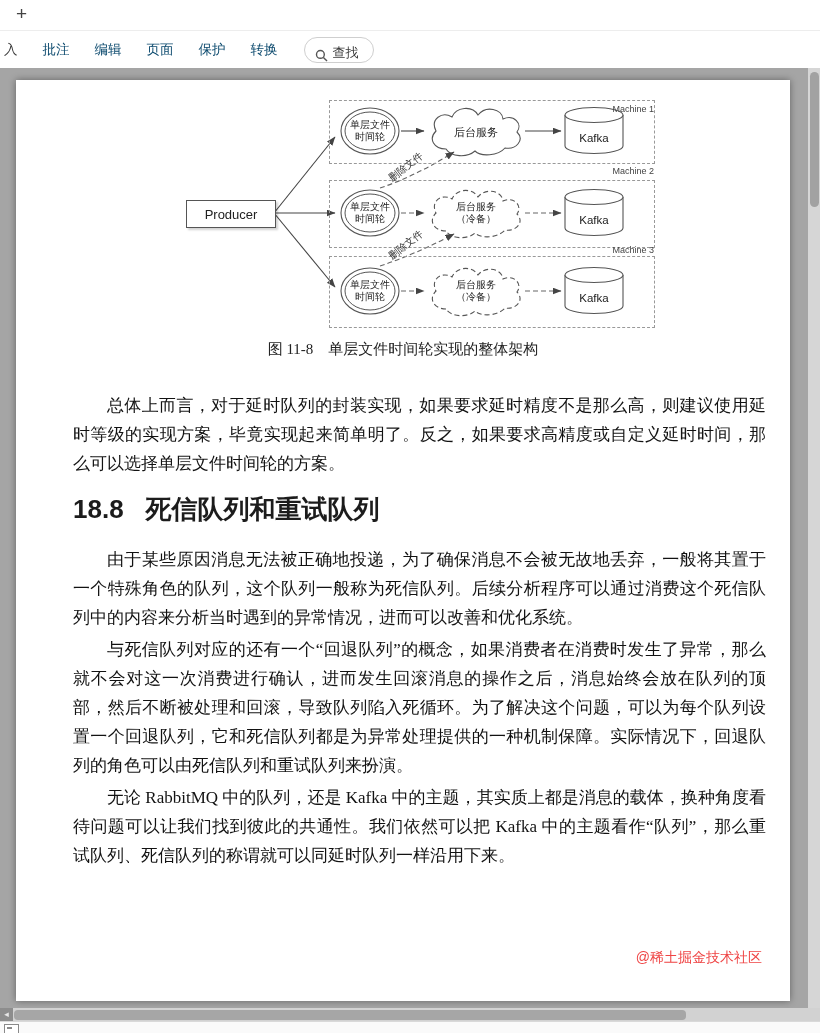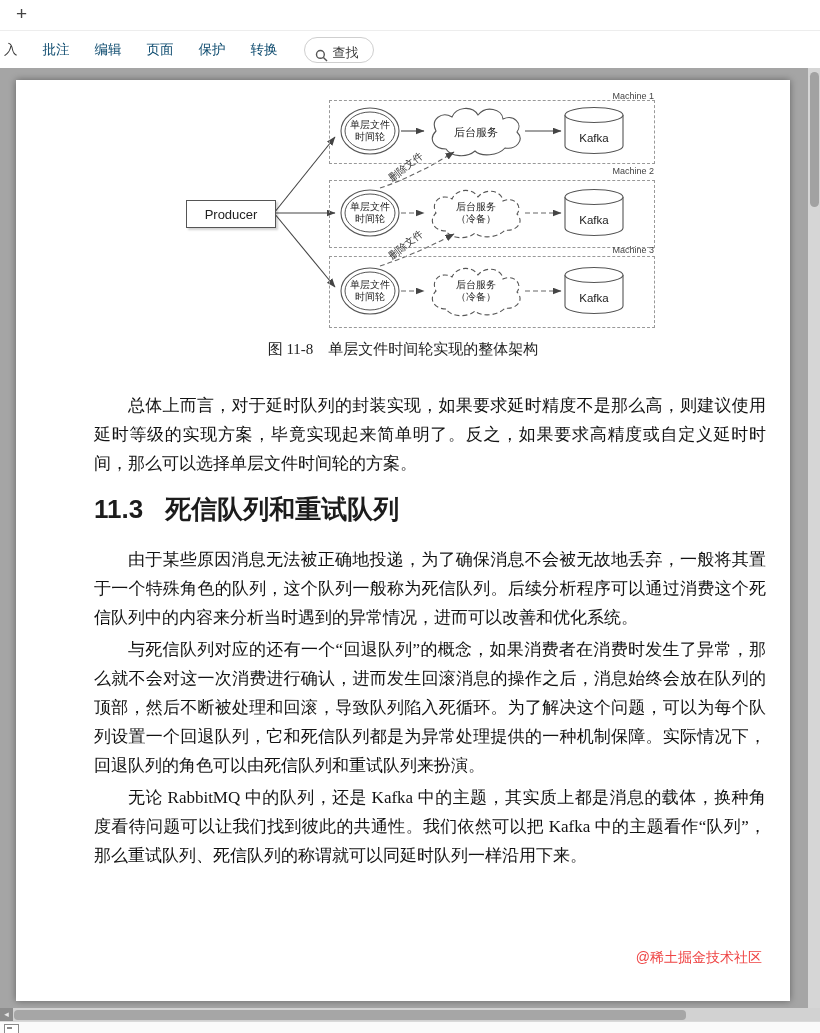--- a/index.html
+++ b/index.html
@@ -49,21 +49,21 @@
   .dlabel{position:absolute;transform:translate(-50%,-50%);text-align:center;white-space:nowrap;color:#222;}
   .wheel-label{font-size:10px;line-height:12px;}
   .cloud-label1{font-size:11px;}
   .cloud-label2{font-size:10px;line-height:12px;}
   .kafka-label{font-size:11.5px;}
   .del-label{font-size:10px;color:#333;transform:translate(-50%,-50%) rotate(-38deg);}
 
   .caption{margin:4px 0 0 0;text-align:center;font-family:"Liberation Serif",serif;font-size:15px;color:#222;}
 
   
-  .article{padding:0 24px 0 78px;margin-top:32px;}
+  .article{padding:0 24px 0 57px;margin-top:32px;}
   .article p{margin:0;font-family:"Liberation Serif",serif;font-size:17px;line-height:29px;color:#121212;text-align:justify;text-indent:2em;}
   .article p + p{margin-top:3px;}
   .p-first{margin-top:12px !important;}
   .sec-heading{display:flex;align-items:baseline;margin:14px 0 18px 0;font-weight:700;color:#1c1c1c;}
   .sec-num{font-size:26px;}
   .sec-title{font-size:26px;margin-left:22px;}
 
   .watermark{position:absolute;top:869px;right:28px;font-size:14px;color:#ef4444;}
 </style>
 </head>
@@ -132,21 +132,21 @@
             <ellipse class="shape" cx="420" cy="187" rx="29" ry="7.5"></ellipse>
 
             <path class="ln dash" d="M 206 100 Q 242 88 280 64" marker-end="url(#ah)"></path>
             <path class="ln dash" d="M 206 178 Q 242 166 280 146" marker-end="url(#ah)"></path>
           </svg>
 
           <div class="machine m1"></div>
           <div class="machine m2"></div>
           <div class="machine m3"></div>
 
-          <div class="mname" style="top:3px;">Machine 1</div>
+          <div class="mname" style="top:16px;">Machine 1</div>
           <div class="mname" style="top:78px;">Machine 2</div>
           <div class="mname" style="top:157px;">Machine 3</div>
 
           <div class="producer">Producer</div>
 
           <div class="dlabel wheel-label" style="left:196px;top:43px;">
             <div>单层文件</div>
               <div>时间轮</div>
           </div>
           <div class="dlabel wheel-label" style="left:196px;top:125px;">
@@ -176,21 +176,21 @@
           <div class="dlabel del-label" style="left:232px;top:157px;">删除文件</div>
         </div>
       </div>
 
       <div class="caption">图 11-8　单层文件时间轮实现的整体架构</div>
 
       <div class="article">
         <p class="p-first">总体上而言，对于延时队列的封装实现，如果要求延时精度不是那么高，则建议使用延时等级的实现方案，毕竟实现起来简单明了。反之，如果要求高精度或自定义延时时间，那么可以选择单层文件时间轮的方案。</p>
 
         <div class="sec-heading">
-          <span class="sec-num">11.3</span>
+          <span class="sec-num">18.8</span>
           <span class="sec-title">死信队列和重试队列</span>
         </div>
 
         <p>由于某些原因消息无法被正确地投递，为了确保消息不会被无故地丢弃，一般将其置于一个特殊角色的队列，这个队列一般称为死信队列。后续分析程序可以通过消费这个死信队列中的内容来分析当时遇到的异常情况，进而可以改善和优化系统。</p>
         <p>与死信队列对应的还有一个“回退队列”的概念，如果消费者在消费时发生了异常，那么就不会对这一次消费进行确认，进而发生回滚消息的操作之后，消息始终会放在队列的顶部，然后不断被处理和回滚，导致队列陷入死循环。为了解决这个问题，可以为每个队列设置一个回退队列，它和死信队列都是为异常处理提供的一种机制保障。实际情况下，回退队列的角色可以由死信队列和重试队列来扮演。</p>
         <p>无论 RabbitMQ 中的队列，还是 Kafka 中的主题，其实质上都是消息的载体，换种角度看待问题可以让我们找到彼此的共通性。我们依然可以把 Kafka 中的主题看作“队列”，那么重试队列、死信队列的称谓就可以同延时队列一样沿用下来。</p>
       </div>
 
       <div class="watermark">@稀土掘金技术社区</div>
     </div>

